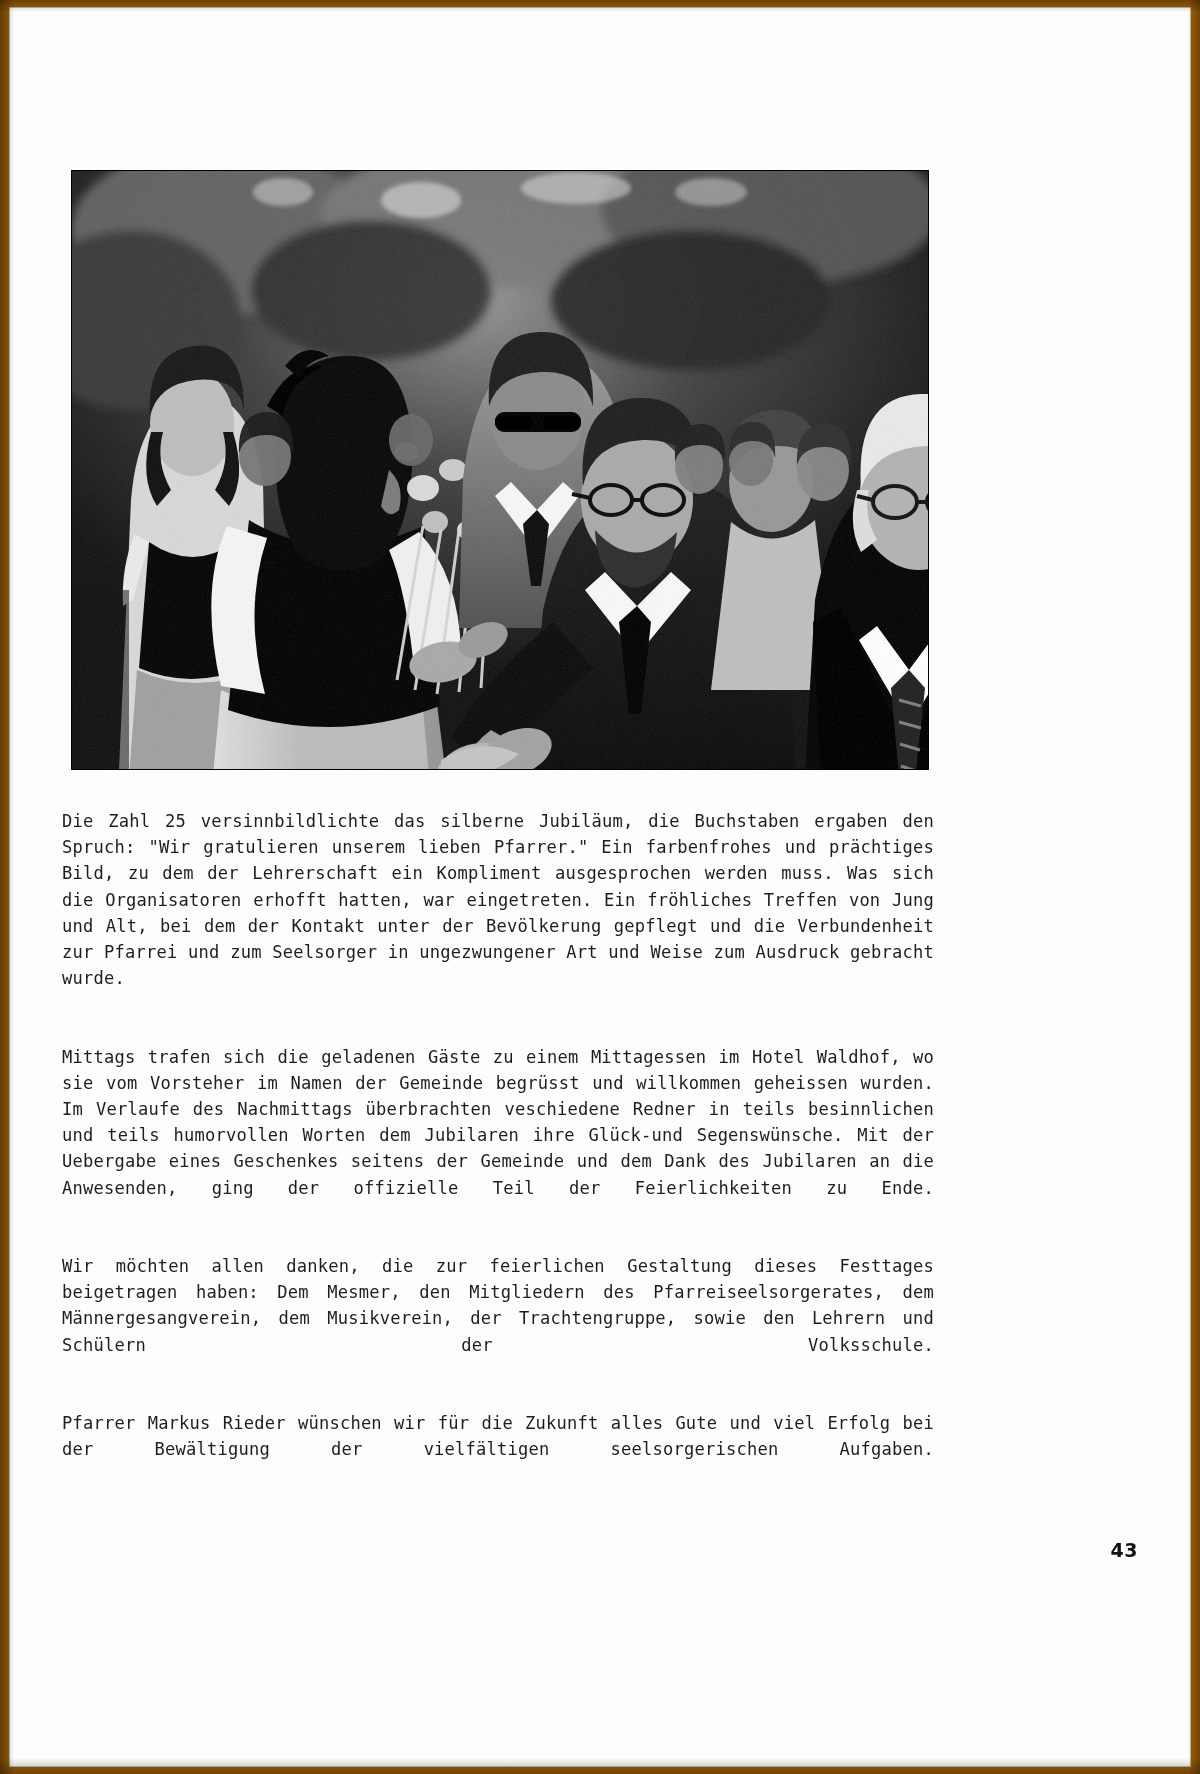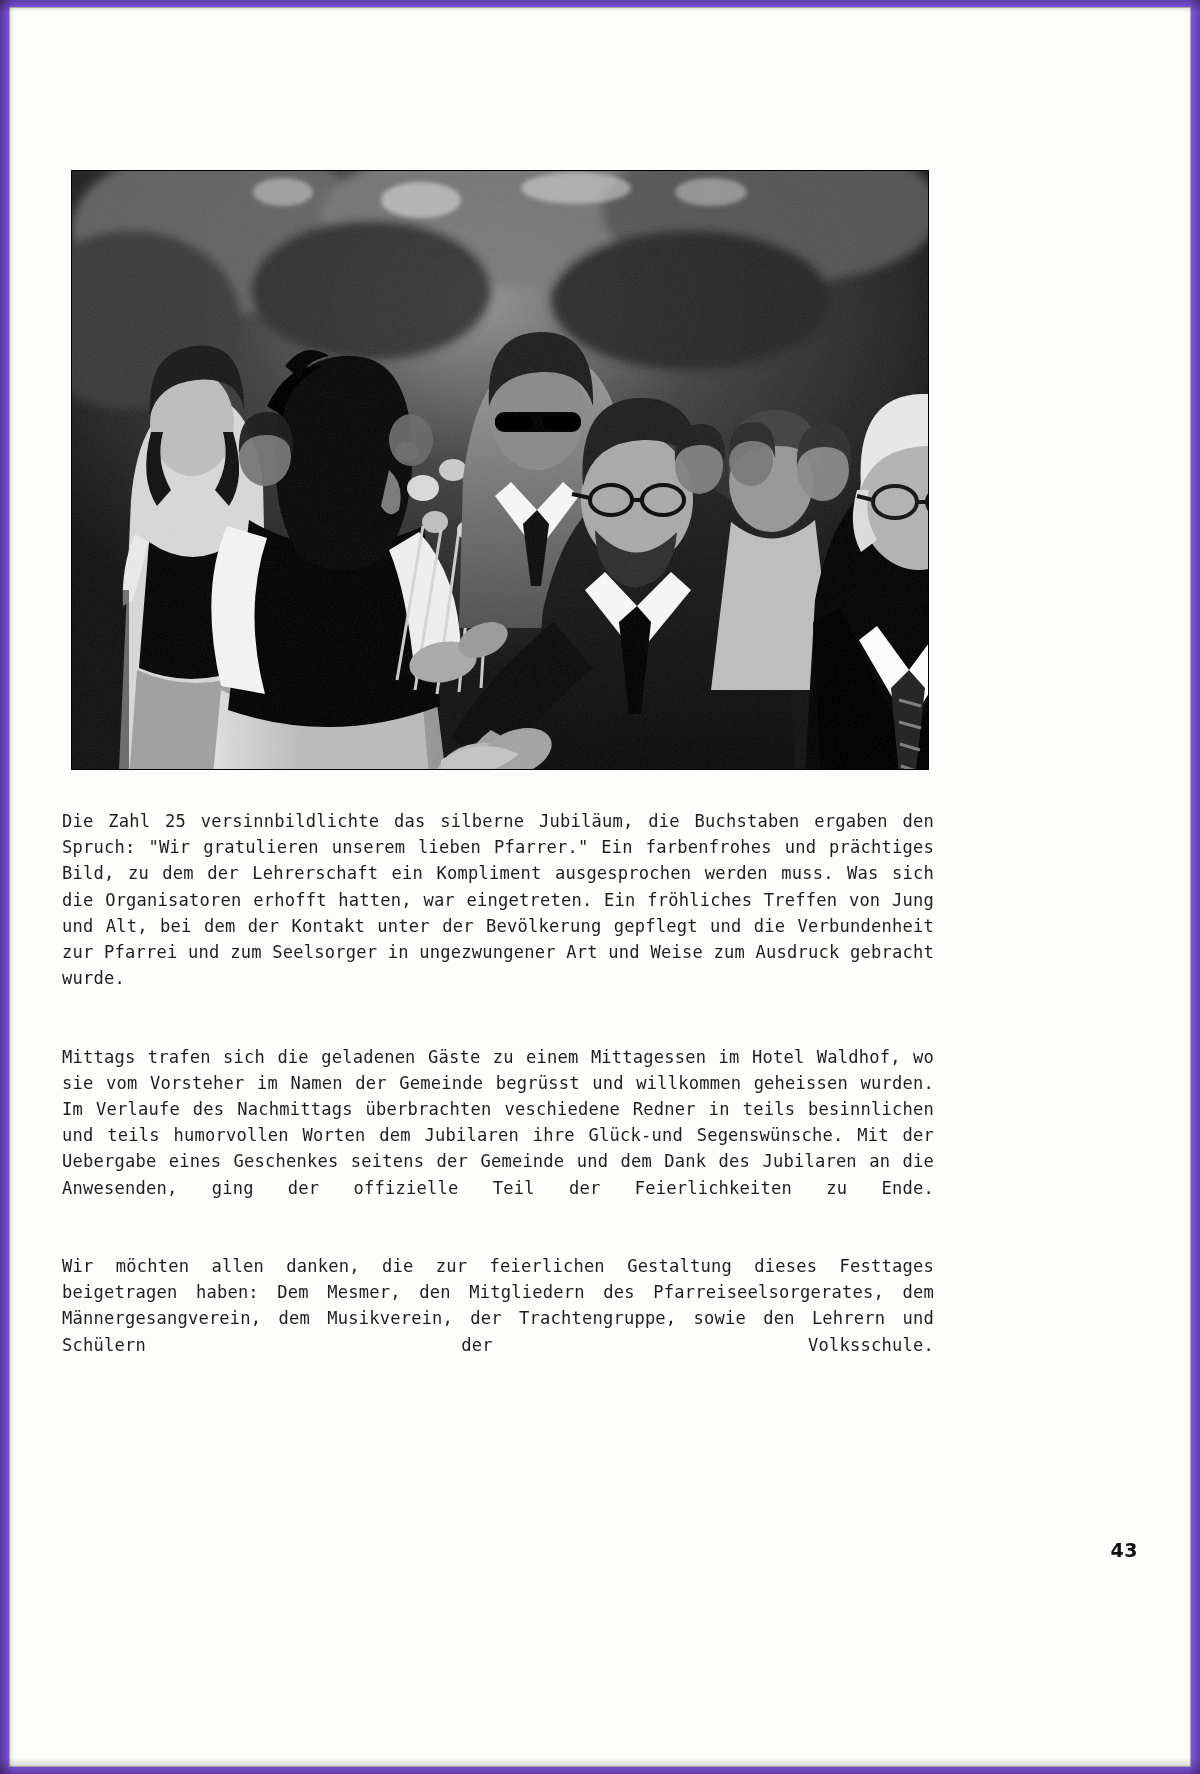--- a/index.html
+++ b/index.html
@@ -12,21 +12,21 @@
     height: 1774px;
     overflow: hidden;
     font-family: "DejaVu Sans Mono", monospace;
   }
 
   
   .scan-frame {
     position: relative;
     width: 1200px;
     height: 1774px;
-    background: #8b5cf6;
+    background: #a16207;
     box-sizing: border-box;
   }
   .page-sheet {
     position: absolute;
     left: 10px;
     top: 8px;
     width: 1180px;
     height: 1758px;
     background: #fdfdfb;
     box-shadow: 0 0 0 1px #bdbdbd;
@@ -333,20 +333,21 @@
 
         <rect x="0" y="0" width="858" height="600" filter="url(#grain)" fill="#ffffff" opacity="0.55"></rect>
         <rect x="0" y="0" width="858" height="600" fill="none" stroke="#000" stroke-width="2"></rect>
       </svg>
     </div>
 
     <div class="text-col">
       <p class="para">Die Zahl 25 versinnbildlichte das silberne Jubiläum, die Buchstaben ergaben den Spruch: "Wir gratulieren unserem lieben Pfarrer." Ein farbenfrohes und prächtiges Bild, zu dem der Lehrerschaft ein Kompliment ausgesprochen werden muss. Was sich die Organisatoren erhofft hatten, war eingetreten. Ein fröhliches Treffen von Jung und Alt, bei dem der Kontakt unter der Bevölkerung gepflegt und die Verbundenheit zur Pfarrei und zum Seelsorger in ungezwungener Art und Weise zum Ausdruck gebracht wurde.</p>
       <p class="para">Mittags trafen sich die geladenen Gäste zu einem Mittagessen im Hotel Waldhof, wo sie vom Vorsteher im Namen der Gemeinde begrüsst und willkommen geheissen wurden. Im Verlaufe des Nachmittags überbrachten veschiedene Redner in teils besinnlichen und teils humorvollen Worten dem Jubilaren ihre Glück-und Segenswünsche. Mit der Uebergabe eines Geschenkes seitens der Gemeinde und dem Dank des Jubilaren an die Anwesenden, ging der offizielle Teil der Feierlichkeiten zu Ende.</p>
       <p class="para">Wir möchten allen danken, die zur feierlichen Gestaltung dieses Festtages beigetragen haben: Dem Mesmer, den Mitgliedern des Pfarreiseelsorgerates, dem Männergesangverein, dem Musikverein, der Trachtengruppe, sowie den Lehrern und Schülern der Volksschule.</p>
+      <p class="para">Pfarrer Markus Rieder wünschen wir für die Zukunft alles Gute und viel Erfolg bei der Bewältigung der vielfältigen seelsorgerischen Aufgaben.</p>
     </div>
 
     <div class="page-number">43</div>
 
   </div>
 
   <div class="edge-shadow-left"></div>
   <div class="edge-shadow-right"></div>
   <div class="edge-shadow-top"></div>
   <div class="edge-shadow-bottom"></div>

